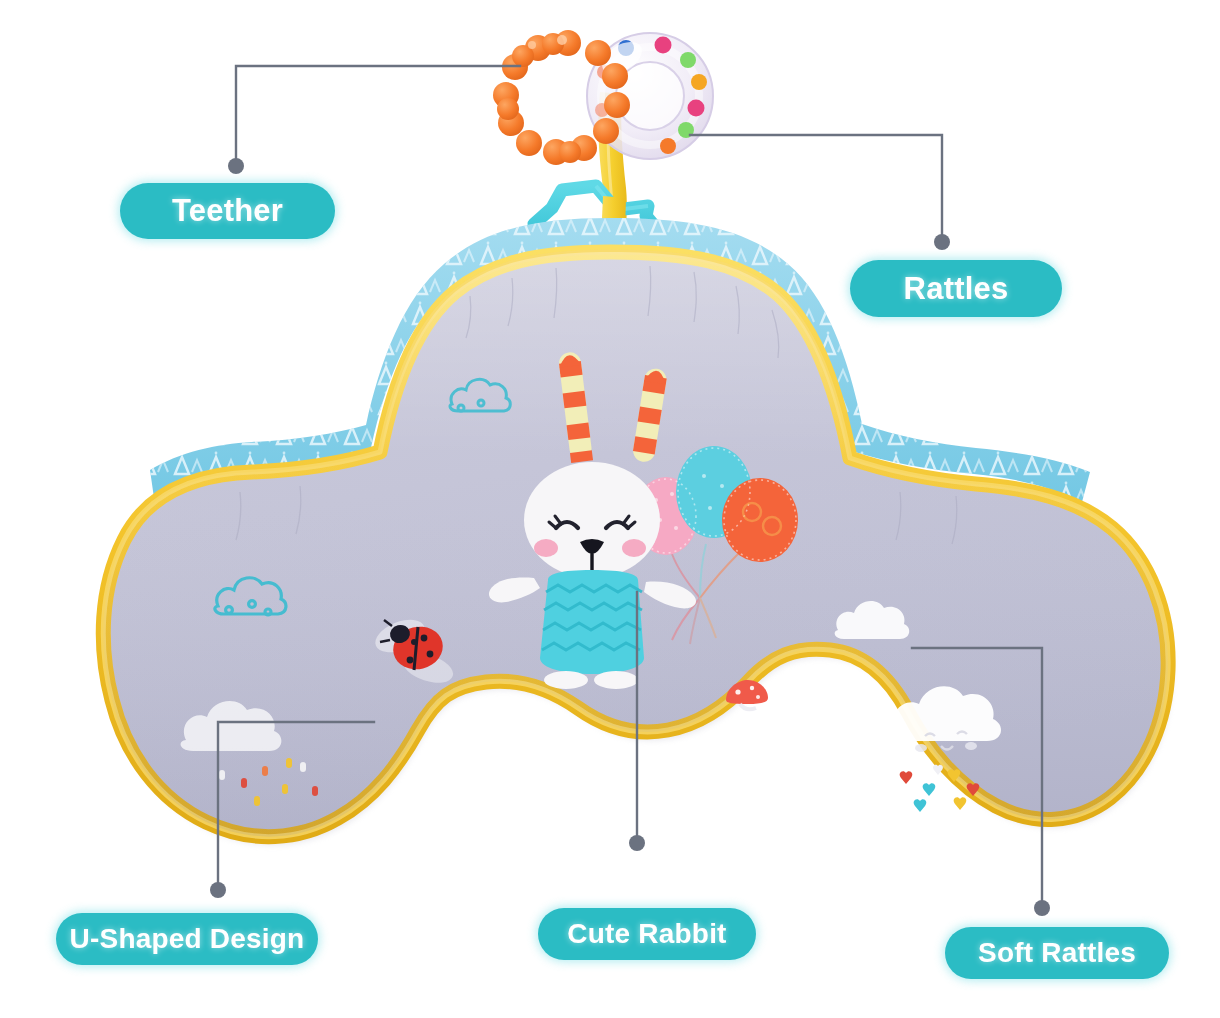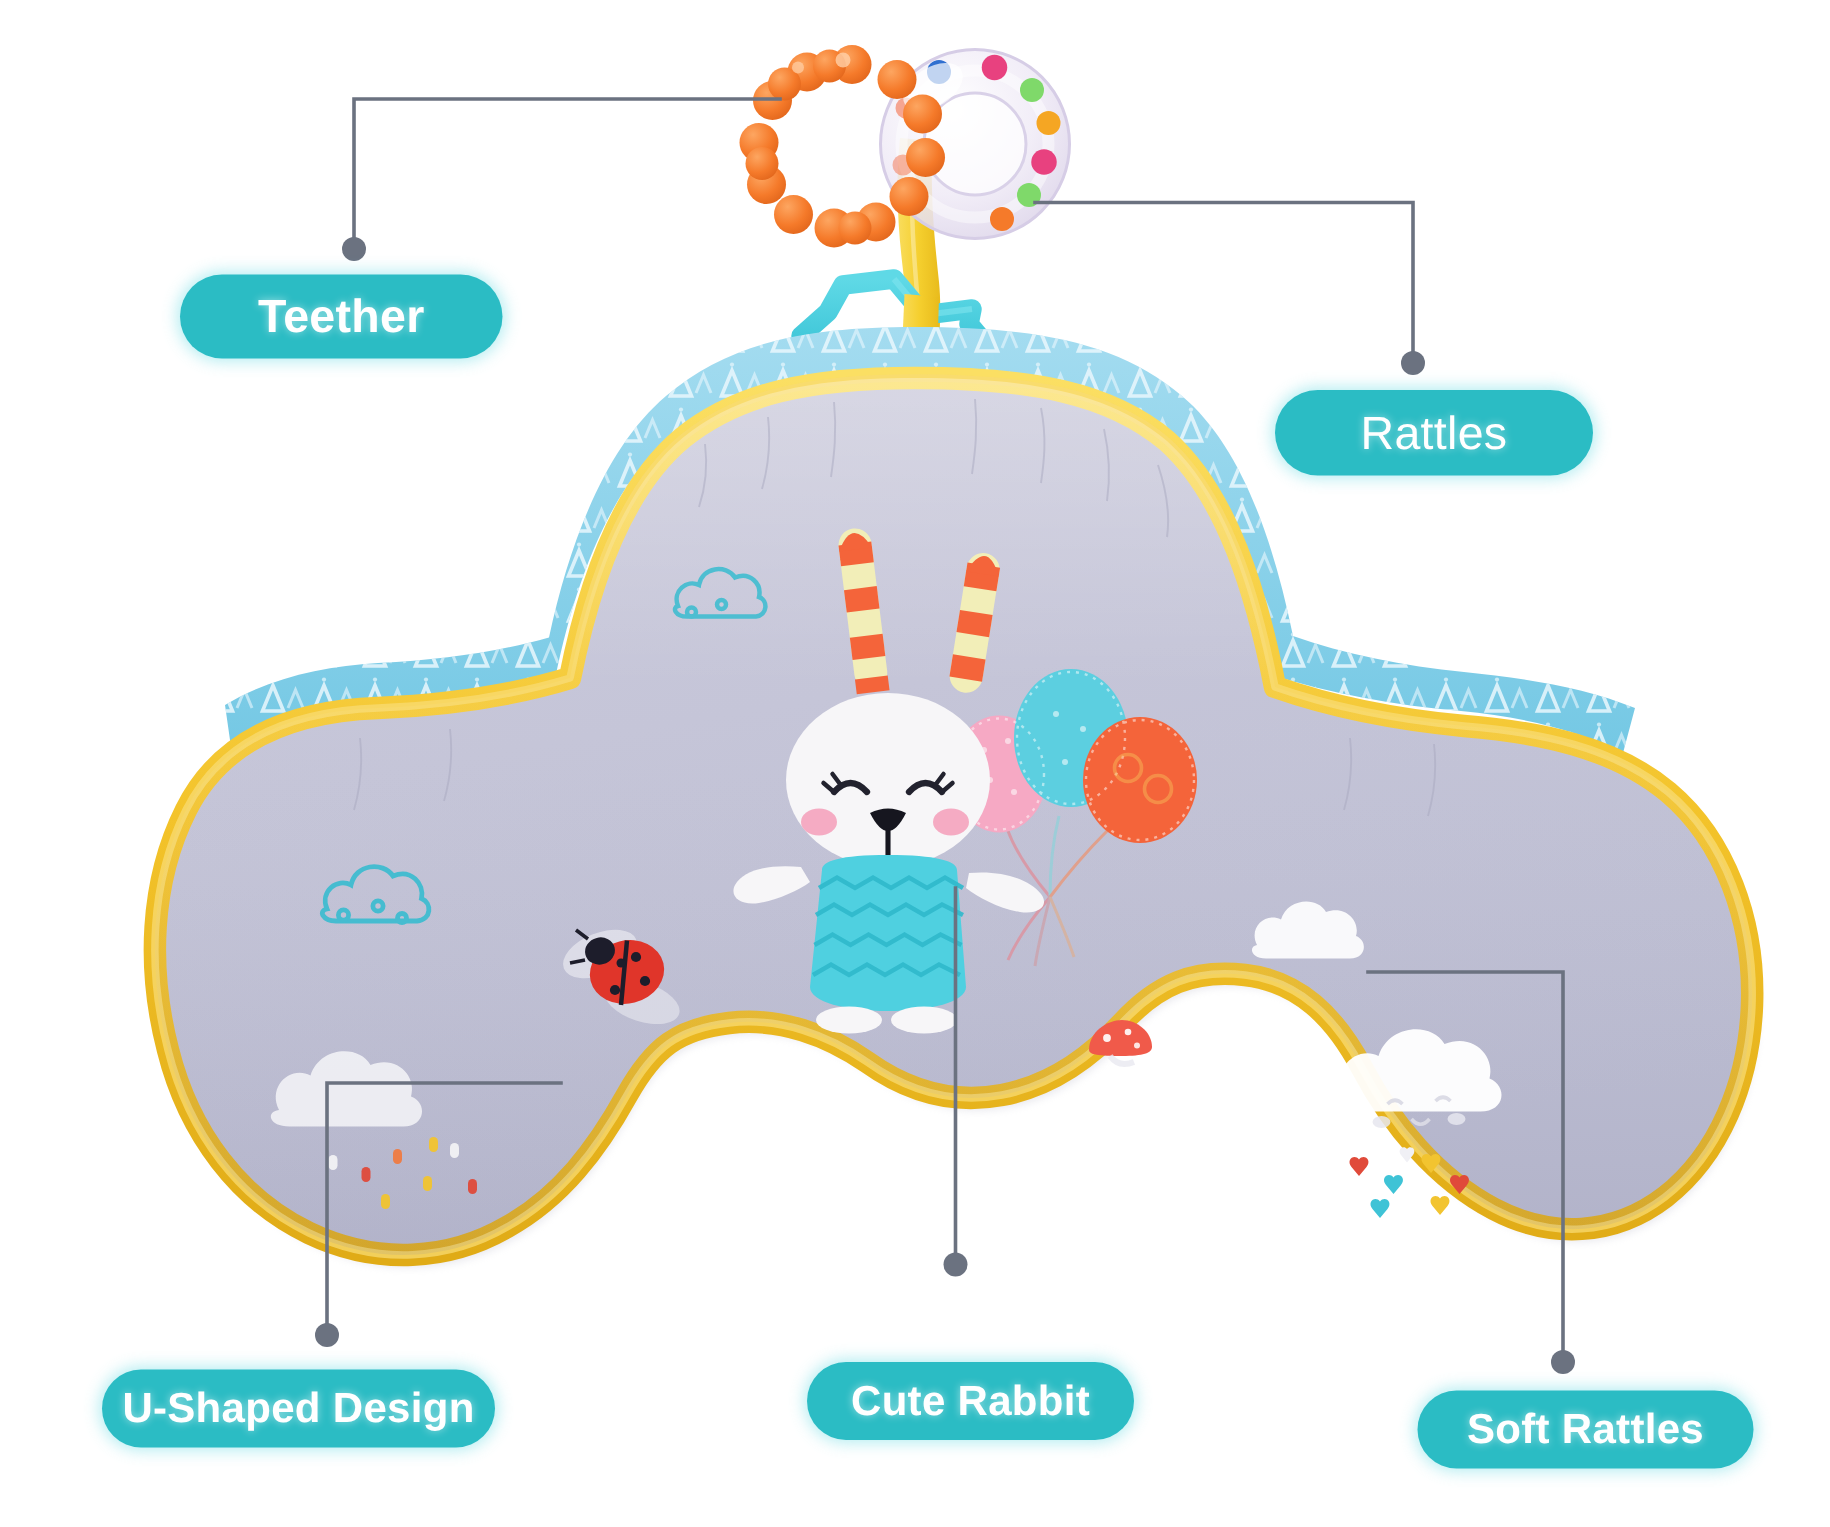--- a/index.html
+++ b/index.html
@@ -39,21 +39,21 @@
     letter-spacing: 0.2px;
     text-shadow: 0 0 6px rgba(255,255,255,0.55);
     box-shadow: 0 0 10px 2px rgba(90, 214, 224, 0.45);
   }
   .callout.wide-font {
     font-family: "Liberation Sans Narrow", "Liberation Sans", sans-serif;
   }
 
   
   #pill-teether    { left: 120px; top: 183px; width: 215px; height: 56px; font-size: 31px; font-weight: bold; }
-  #pill-rattles    { left: 850px; top: 260px; width: 212px; height: 57px; font-size: 31px; font-weight: normal; }
+  #pill-rattles    { left: 850px; top: 260px; width: 212px; height: 57px; font-size: 31px; font-weight: bold; }
   #pill-ushaped    { left: 56px;  top: 913px; width: 262px; height: 52px; font-size: 28px; font-weight: bold; }
   #pill-cuterabbit { left: 538px; top: 868px; width: 218px; height: 52px; font-size: 28px; font-weight: bold; margin-top: 40px; }
   #pill-softcotton { left: 945px; top: 927px; width: 224px; height: 52px; font-size: 28px; font-weight: bold; }
 
   
   #leaders {
     position: absolute;
     left: 0; top: 0;
     width: 1220px; height: 1018px;
     pointer-events: none;
@@ -456,21 +456,21 @@
   </svg>
 
   <div class="callout" id="pill-teether" style="background: rgb(43, 188, 196); color: rgb(255, 255, 255); left: 120px; top: 183px; width: 215px; height: 56px;">
     <span>Teether</span>
   </div>
 
   <div class="callout" id="pill-rattles" style="background: rgb(43, 188, 196); color: rgb(255, 255, 255); left: 850px; top: 260px; width: 212px; height: 57px;">
     <span>Rattles</span>
   </div>
 
-  <div class="callout wide-font" id="pill-ushaped" style="background: rgb(43, 188, 196); color: rgb(255, 255, 255); left: 68px; top: 913px; width: 262px; height: 52px;">
+  <div class="callout wide-font" id="pill-ushaped" style="background: rgb(43, 188, 196); color: rgb(255, 255, 255); left: 56px; top: 913px; width: 262px; height: 52px;">
     <span>U-Shaped Design</span>
   </div>
 
   <div class="callout wide-font" id="pill-cuterabbit" style="background: rgb(43, 188, 196); color: rgb(255, 255, 255); left: 538px; top: 868px; width: 218px; height: 52px;">
     <span>Cute Rabbit</span>
   </div>
 
   <div class="callout wide-font" id="pill-softcotton" style="background: rgb(43, 188, 196); color: rgb(255, 255, 255); left: 945px; top: 927px; width: 224px; height: 52px;">
     <span>Soft Rattles</span>
   </div>

